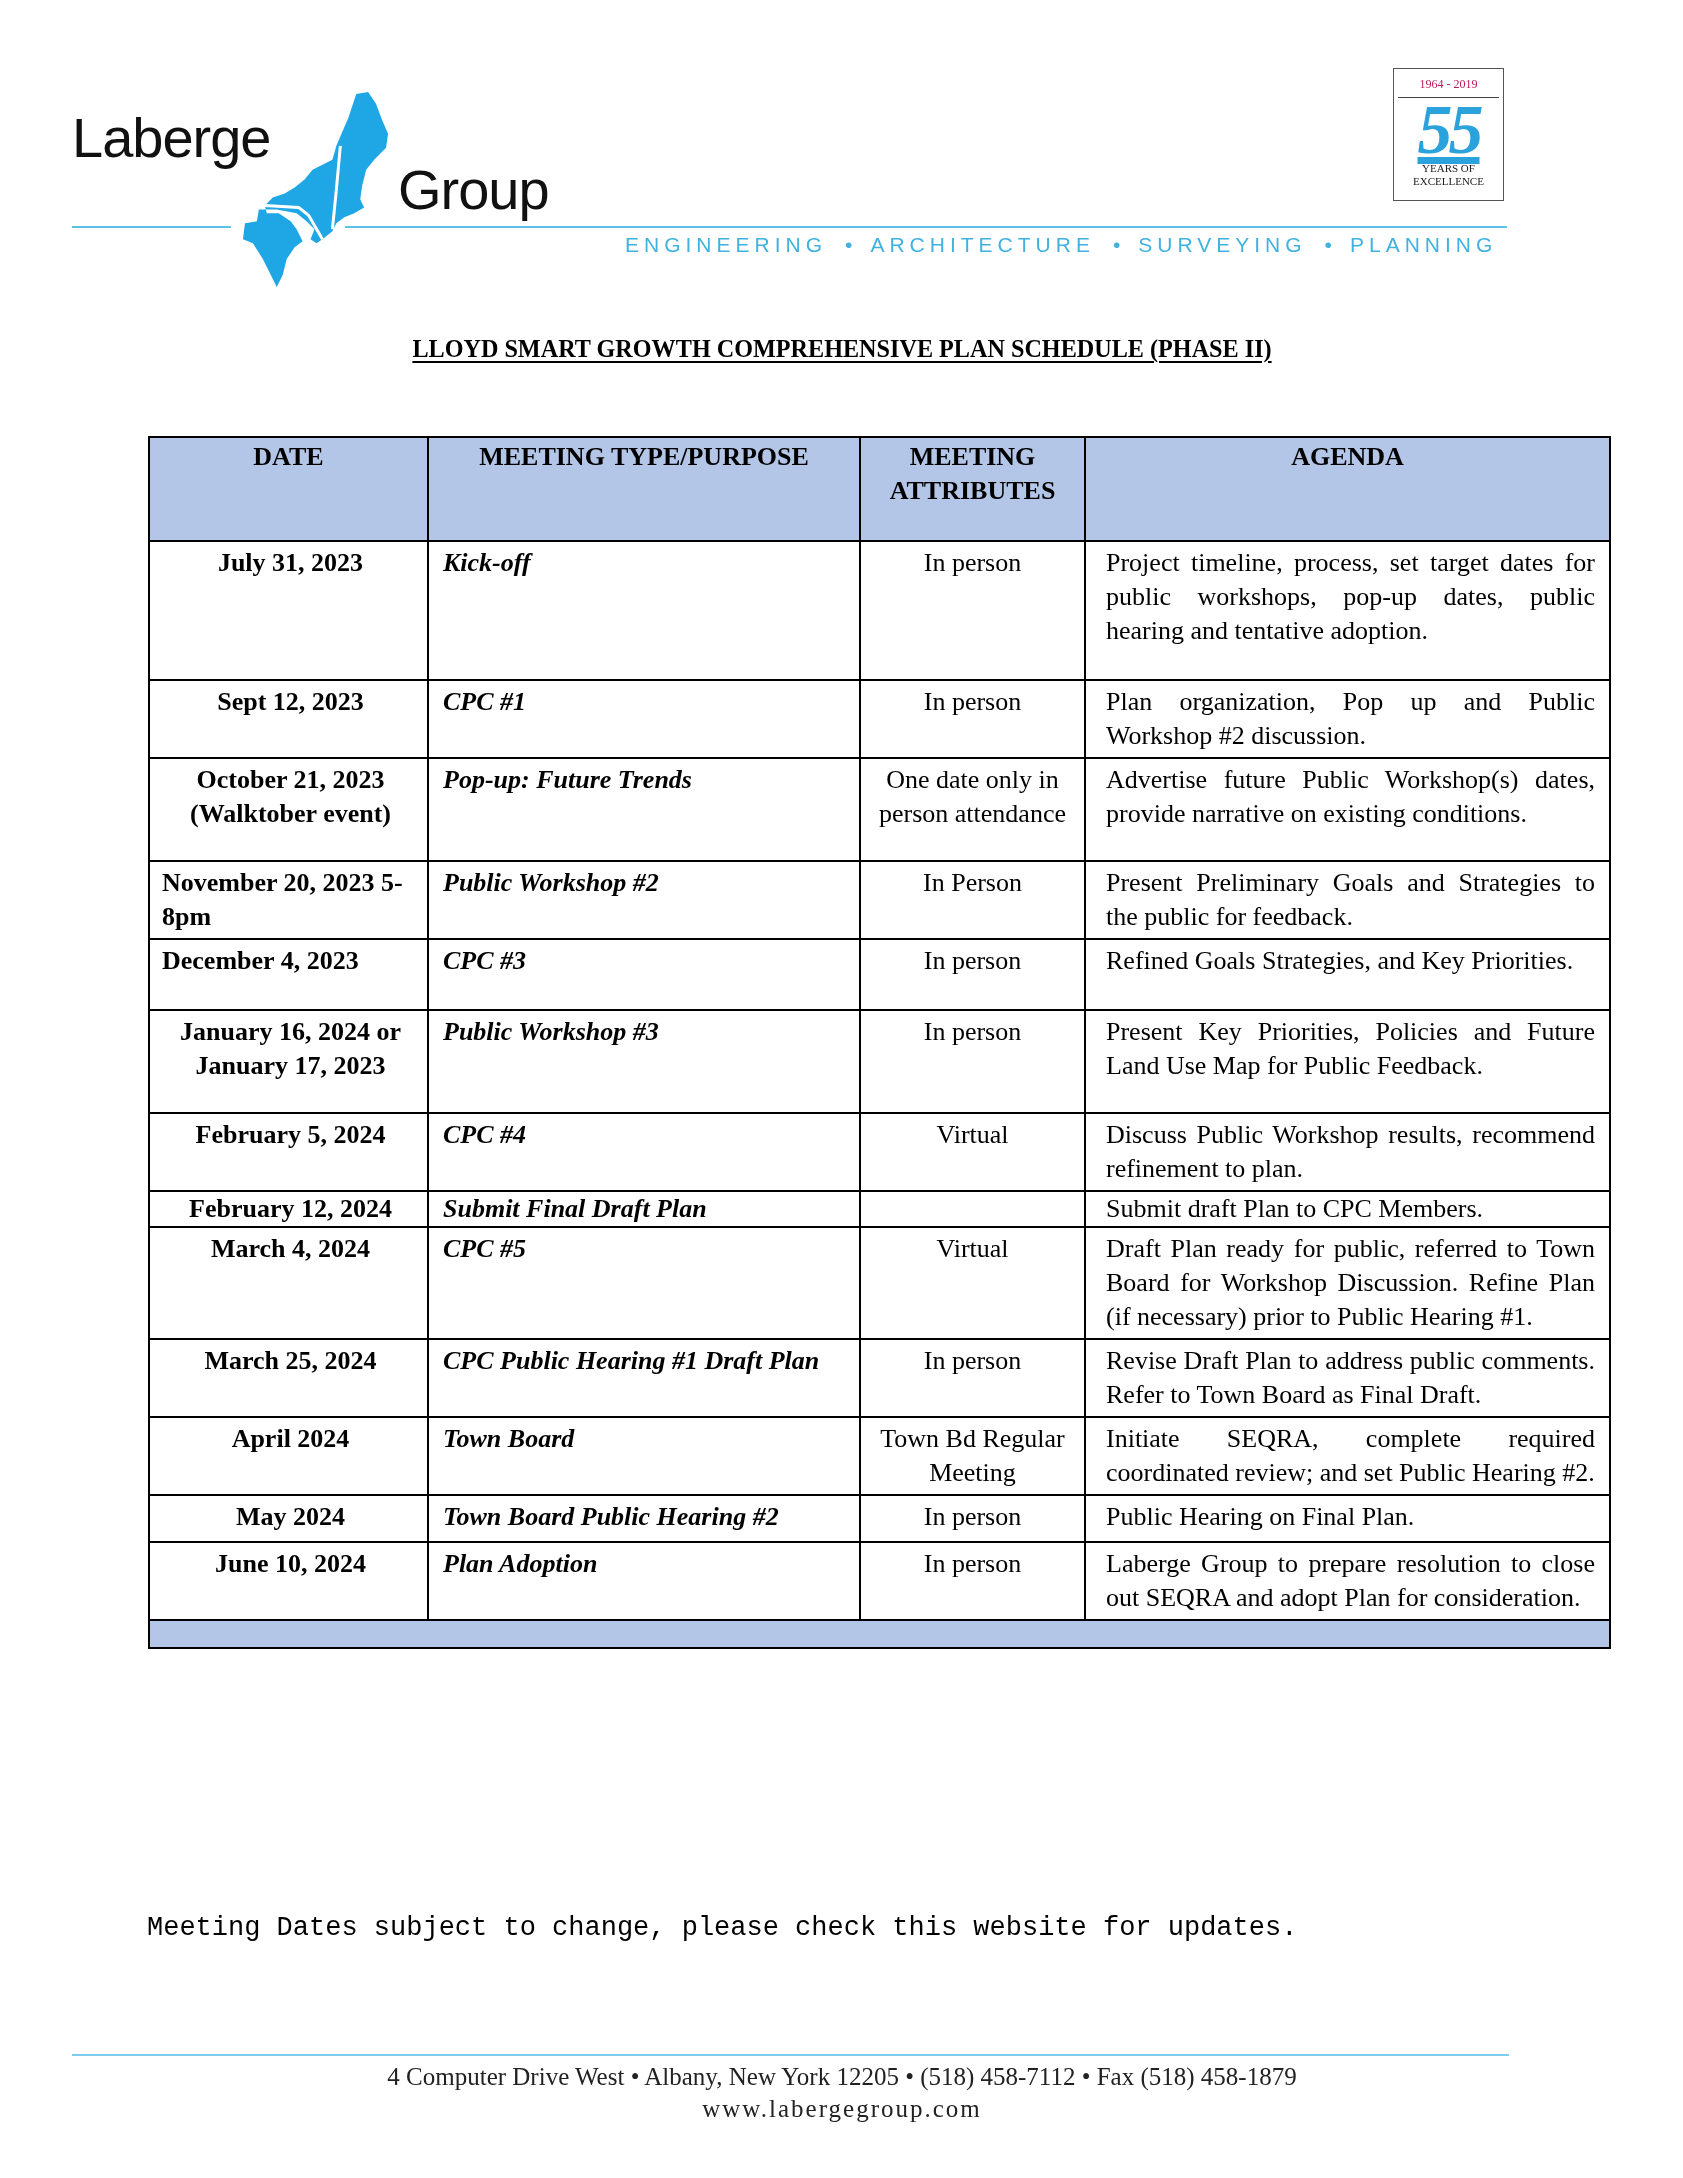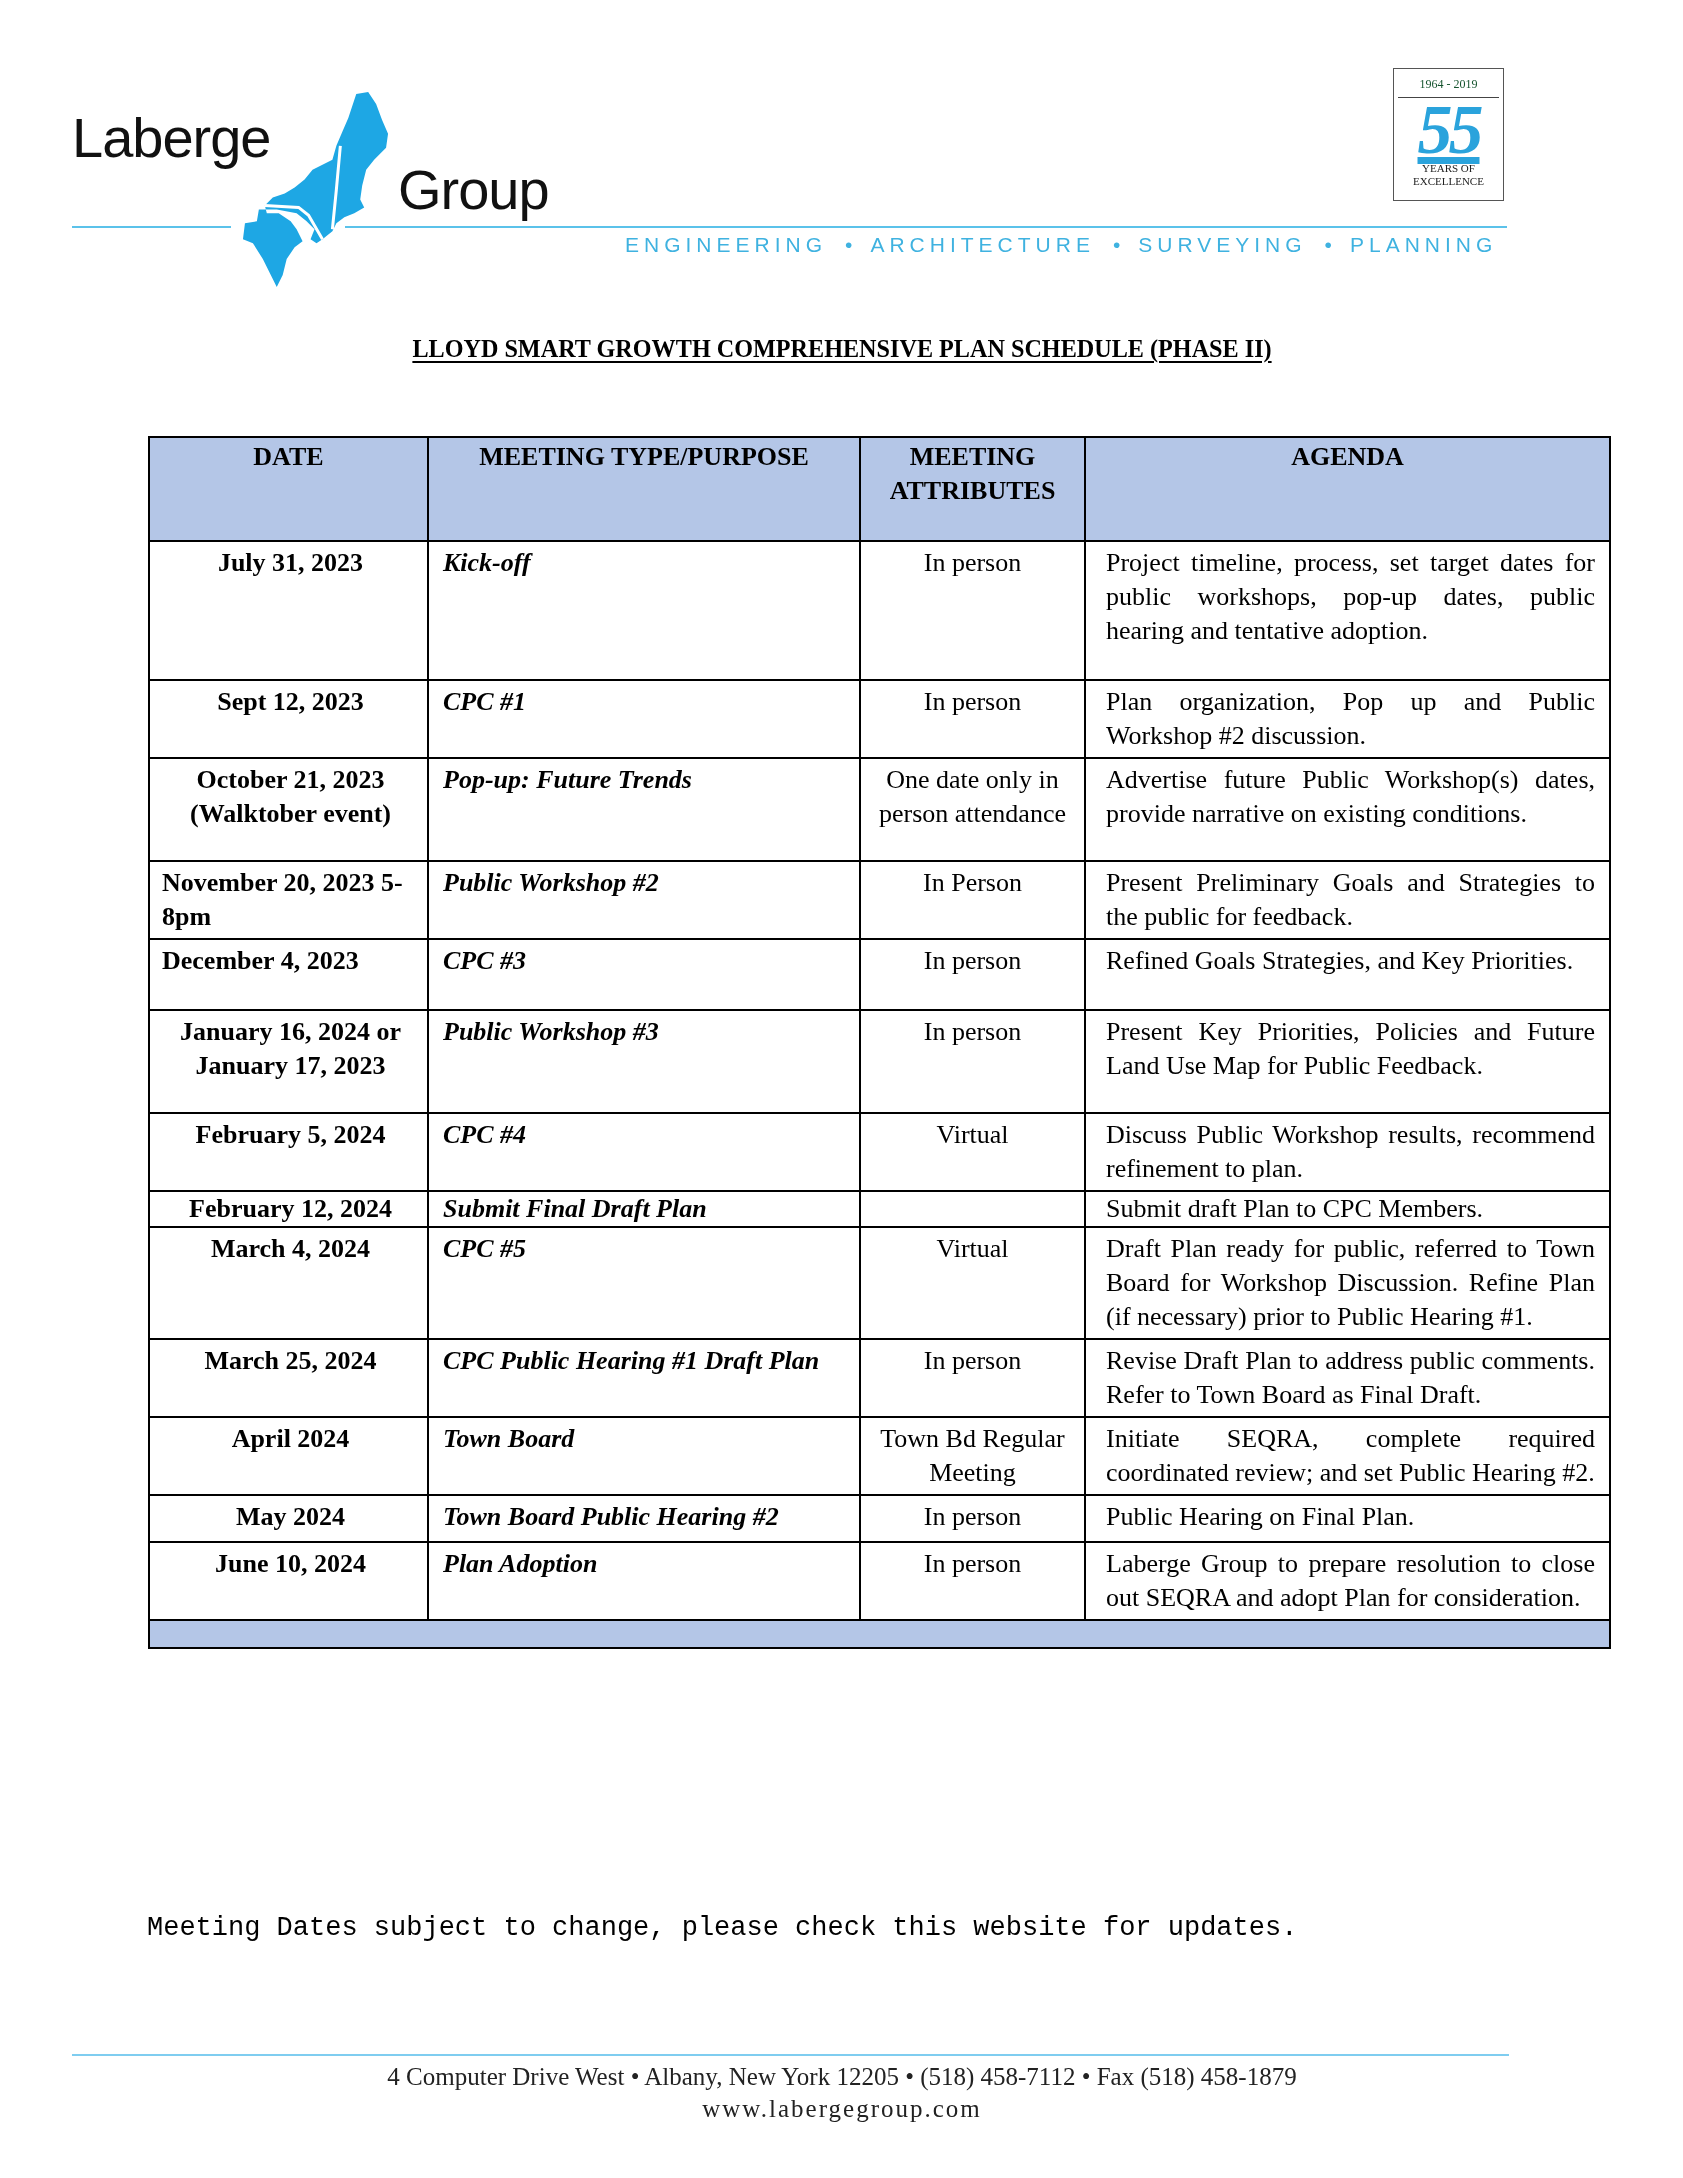--- a/index.html
+++ b/index.html
@@ -10,21 +10,21 @@
   .logo-laberge { left:72px; top:105px; font-size:56px; }
   .logo-group { left:398px; top:157px; font-size:56px; }
   .logo-map { position:absolute; left:237px; top:90px; width:159px; height:199px; }
   .rule-blue { position:absolute; height:2px; background:#5bc2ea; }
   .rule-left { left:72px; top:226px; width:159px; }
   .rule-right { left:345px; top:226px; width:1162px; }
   .tagline { position:absolute; left:625px; top:233px; font-family:"Liberation Sans", sans-serif; font-size:21px; color:#3fb2e0; letter-spacing:5px; white-space:nowrap; }
   .tagline .dot { margin:0 18px; letter-spacing:0; }
 
   .badge { position:absolute; left:1393px; top:68px; width:111px; height:133px; border:1.5px solid #555; box-sizing:border-box; text-align:center; font-family:"Liberation Serif", serif; }
-  .badge-years { font-size:12px; margin-top:8px; color:#14532d; }
+  .badge-years { font-size:12px; margin-top:8px; color:#be185d; }
   .badge-rule { height:1px; background:#444; margin:5px 4px 0 4px; }
   .badge-num { font-size:70px; font-weight:700; font-style:italic; color:#2aa3dc; line-height:64px; margin-top:0px; letter-spacing:-4px;text-decoration:underline; }
   .badge-caption { font-size:11px; line-height:13px; color:#222; }
 
   
   .doc-title { position:absolute; left:0; width:1684px; top:334px; text-align:center; font-size:26px; font-weight:700; text-decoration:underline; text-decoration-thickness:2px; text-underline-offset:4px; transform:scaleX(0.93); }
 
   
   .sched { position:absolute; left:148px; top:436px; width:1461px; border-collapse:collapse; table-layout:fixed; font-size:26px; }
   .sched col.c-date { width:279px; }

